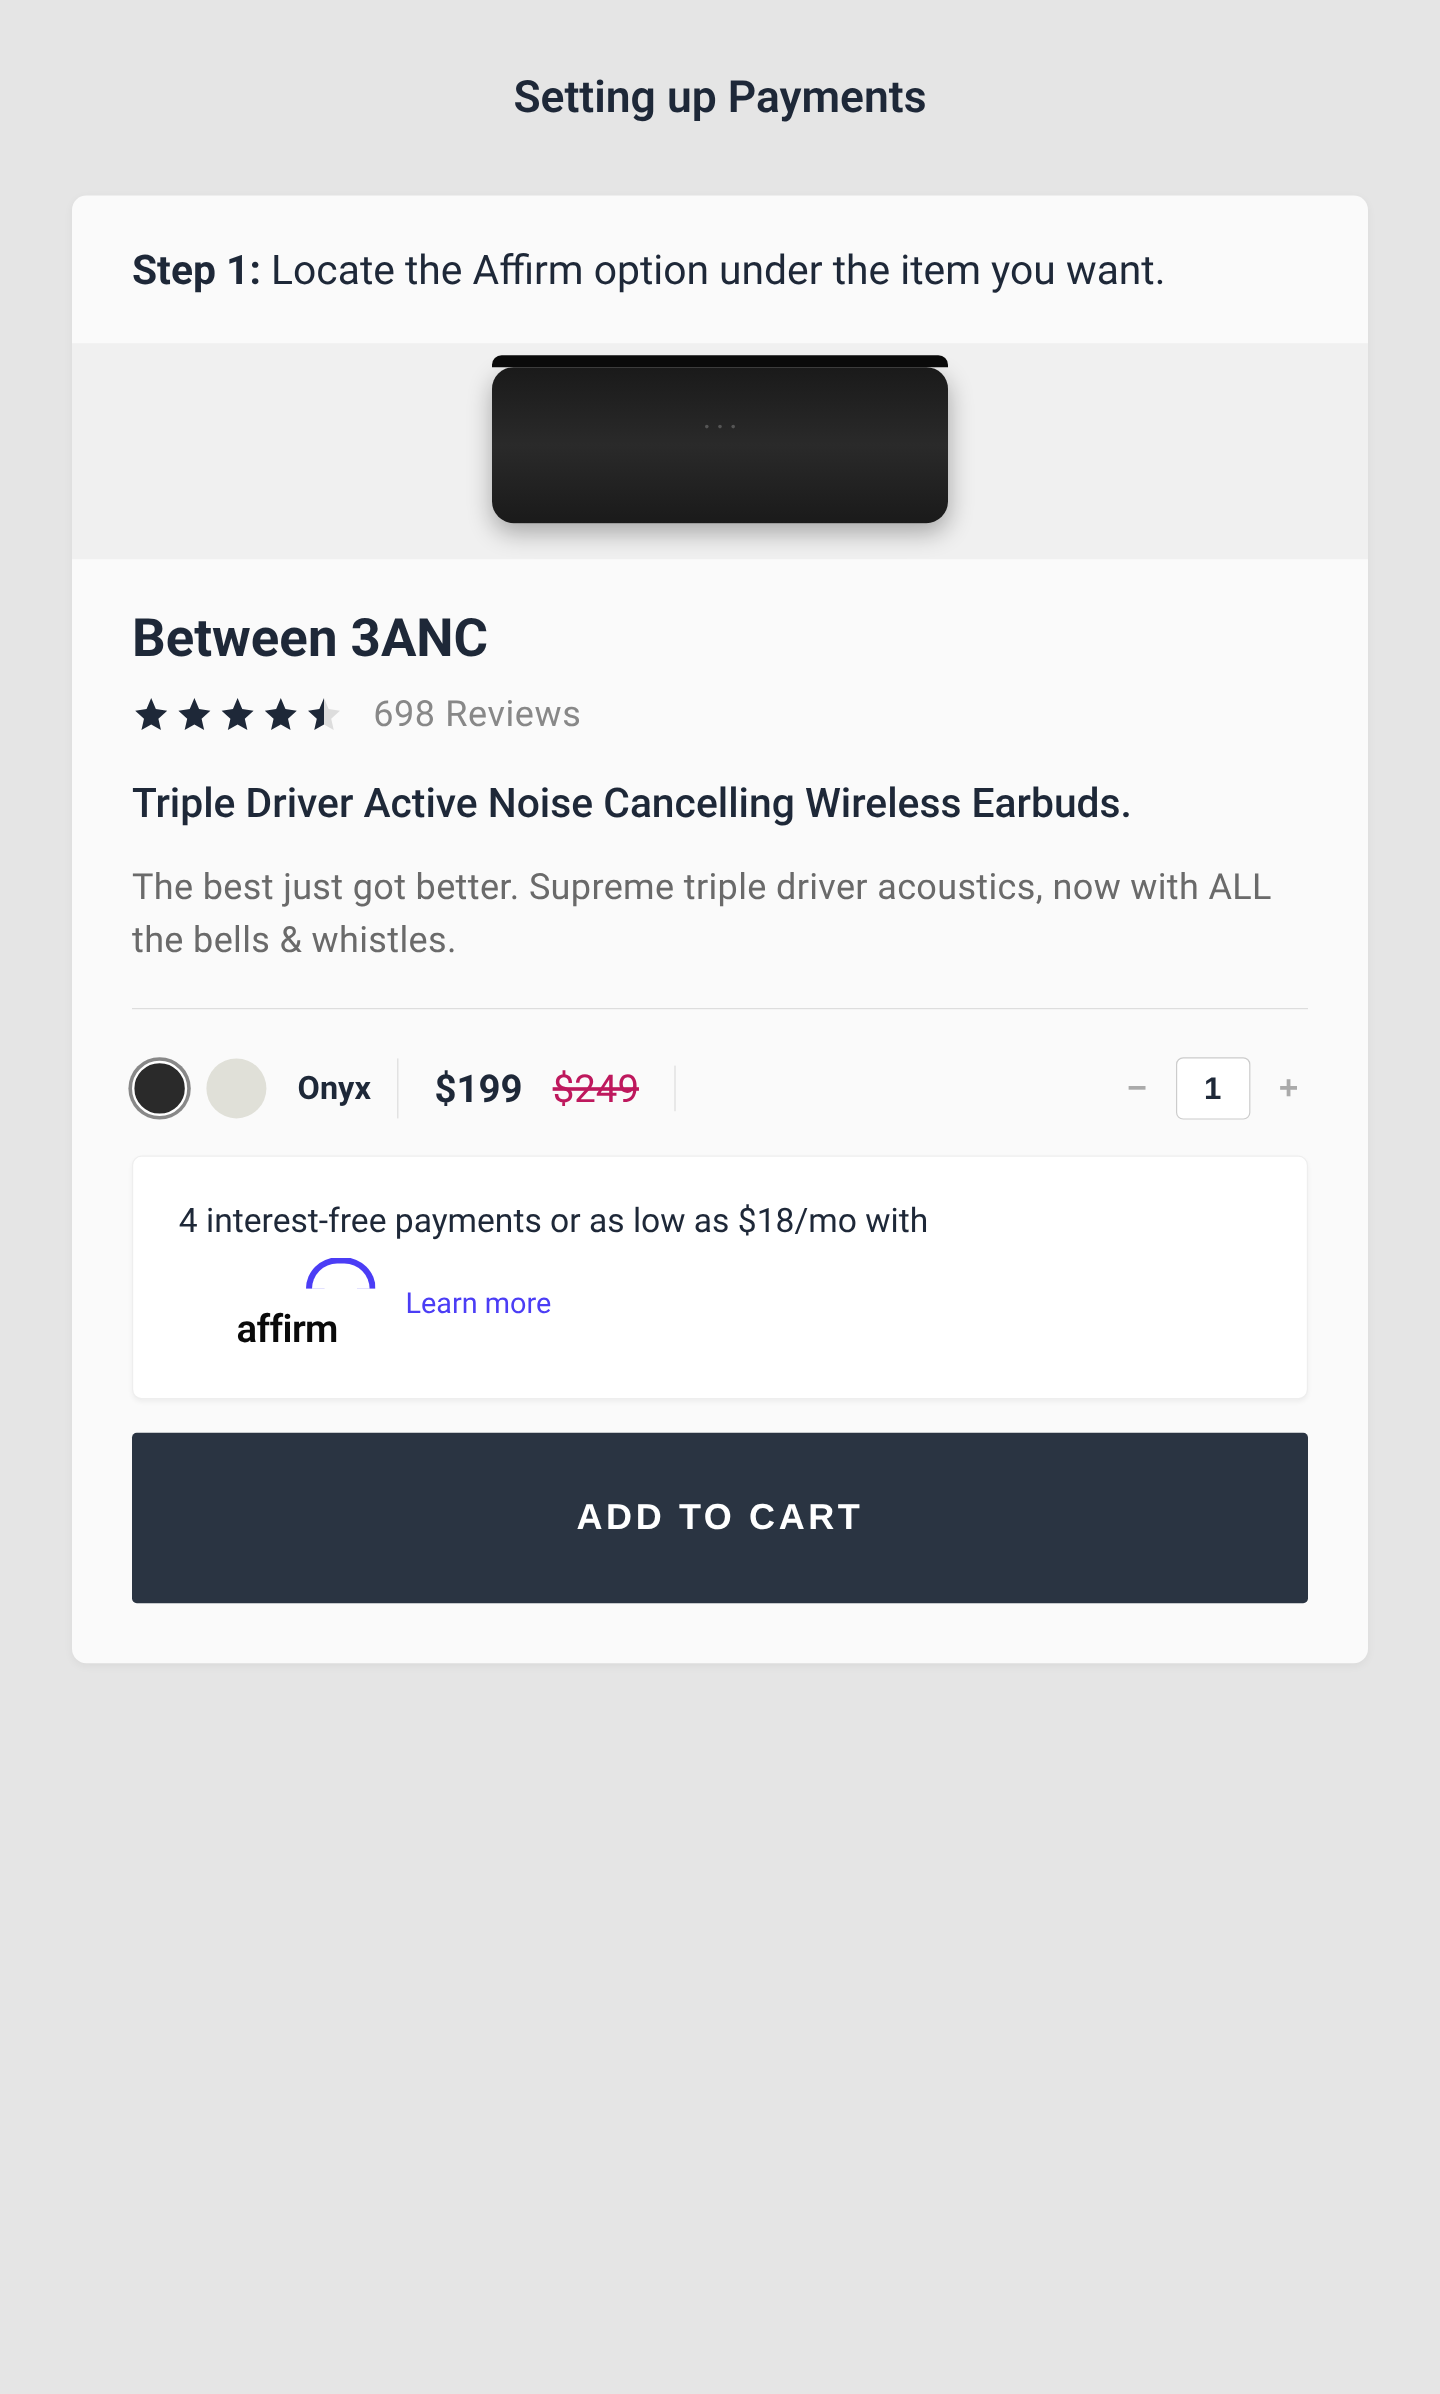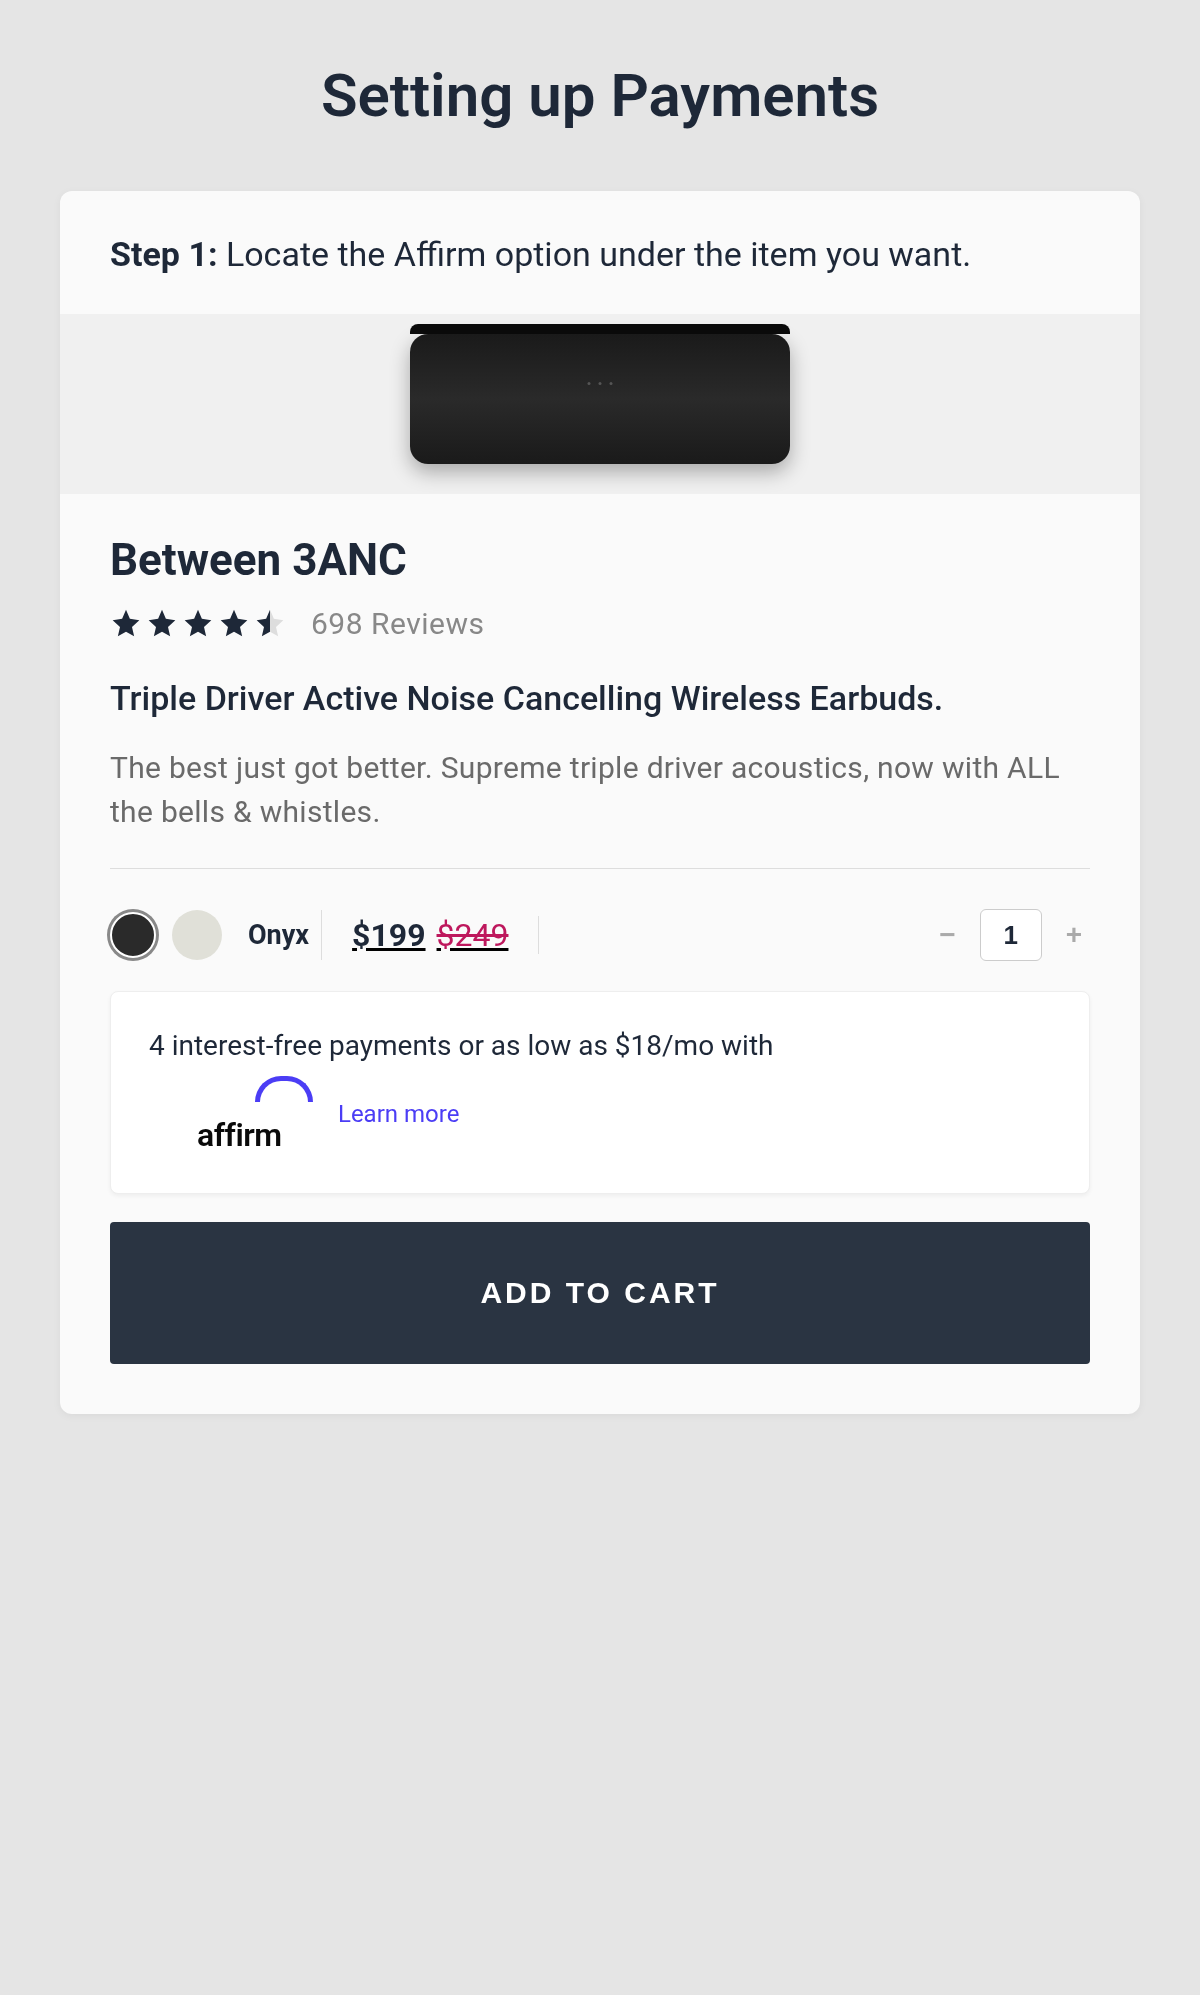--- a/index.html
+++ b/index.html
@@ -8,21 +8,21 @@
       box-sizing: border-box;
     }
     body {
       font-family: -apple-system, BlinkMacSystemFont, "Segoe UI", Roboto, Helvetica, Arial, sans-serif;
       background: #e5e5e5;
       padding: 60px;
       width: 1200px;
     }
     .page-title {
       text-align: center;
-      font-size: 60px;
+      font-size: 37px;
       font-weight: 600;
       color: #1e2838;
       margin-bottom: 60px;
     }
     .card {
       background: #fafafa;
       border-radius: 12px;
       overflow: hidden;
       box-shadow: 0 2px 8px rgba(0,0,0,0.05);
     }
@@ -125,21 +125,21 @@
     }
     .options-row {
       display: flex;
       align-items: center;
       padding: 10px 0 30px 0;
     }
     .color-section {
       display: flex;
       align-items: center;
       gap: 16px;
-      padding-right: 12px;
+      padding-right: 22px;
       border-right: 1px solid #ddd;
     }
     .color-swatch {
       width: 50px;
       height: 50px;
       border-radius: 50%;
       cursor: pointer;
     }
     .color-swatch.selected {
       width: 46px;
@@ -155,24 +155,23 @@
     }
     .color-name {
       font-size: 27px;
       font-weight: 700;
       color: #1e2838;
       margin-left: 10px;
     }
     .price-section {
       display: flex;
       align-items: center;
-      gap: 11px;
+      gap: 25px;
       padding: 0 30px;
       border-right: 1px solid #ddd;
-      text-decoration: underline;
     }
     .price-current {
       font-size: 32px;
       font-weight: 700;
       color: #1e2838;
     }
     .price-old {
       font-size: 32px;
       color: #be185d;
       text-decoration: line-through;

